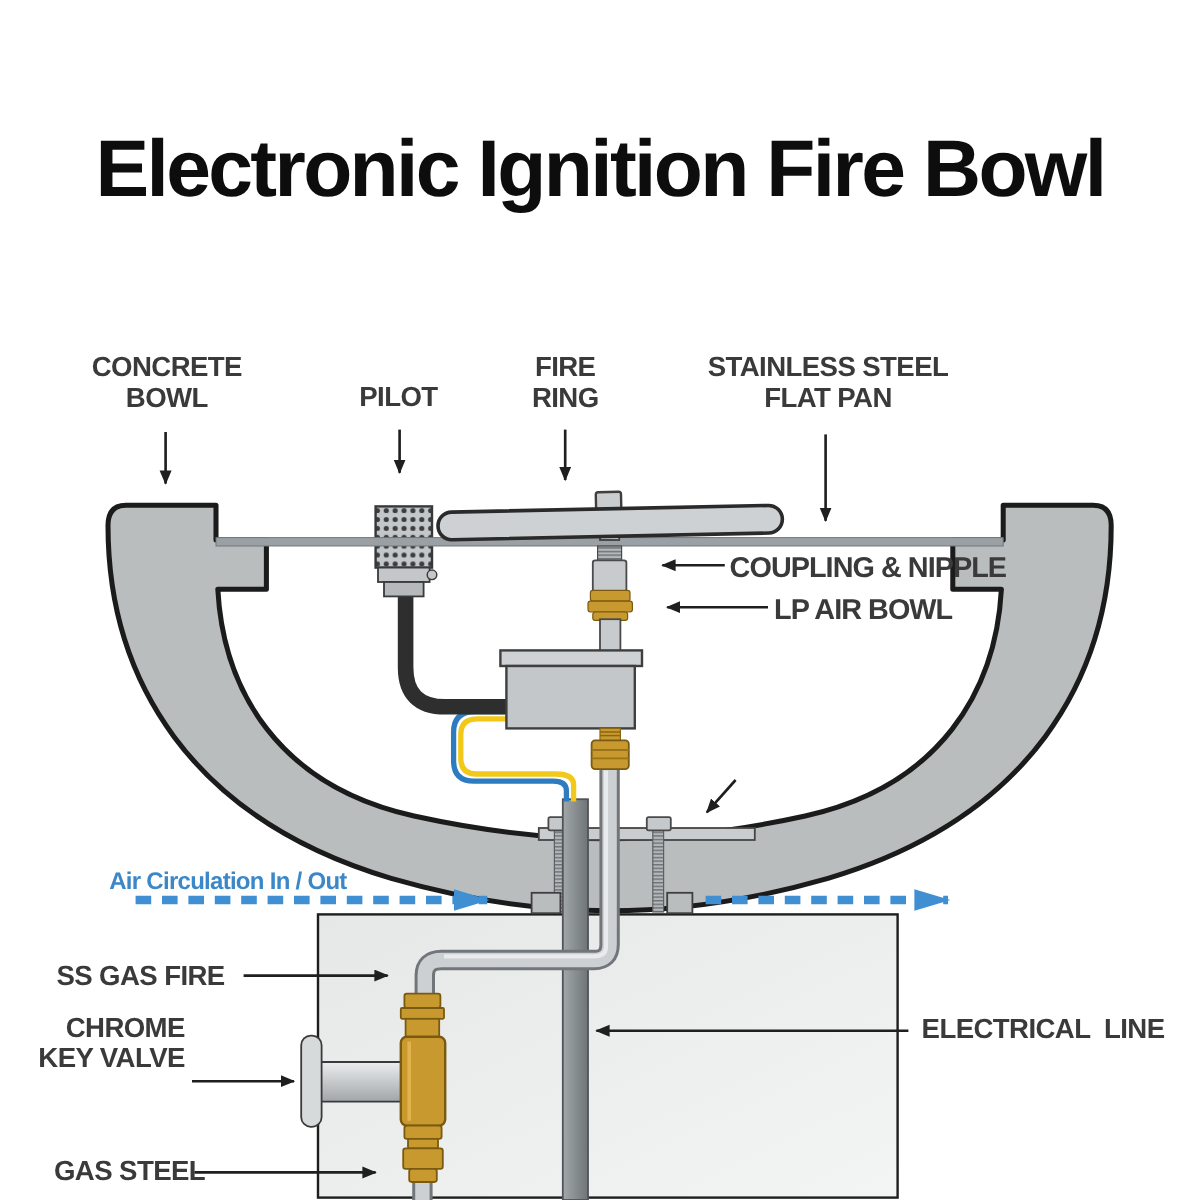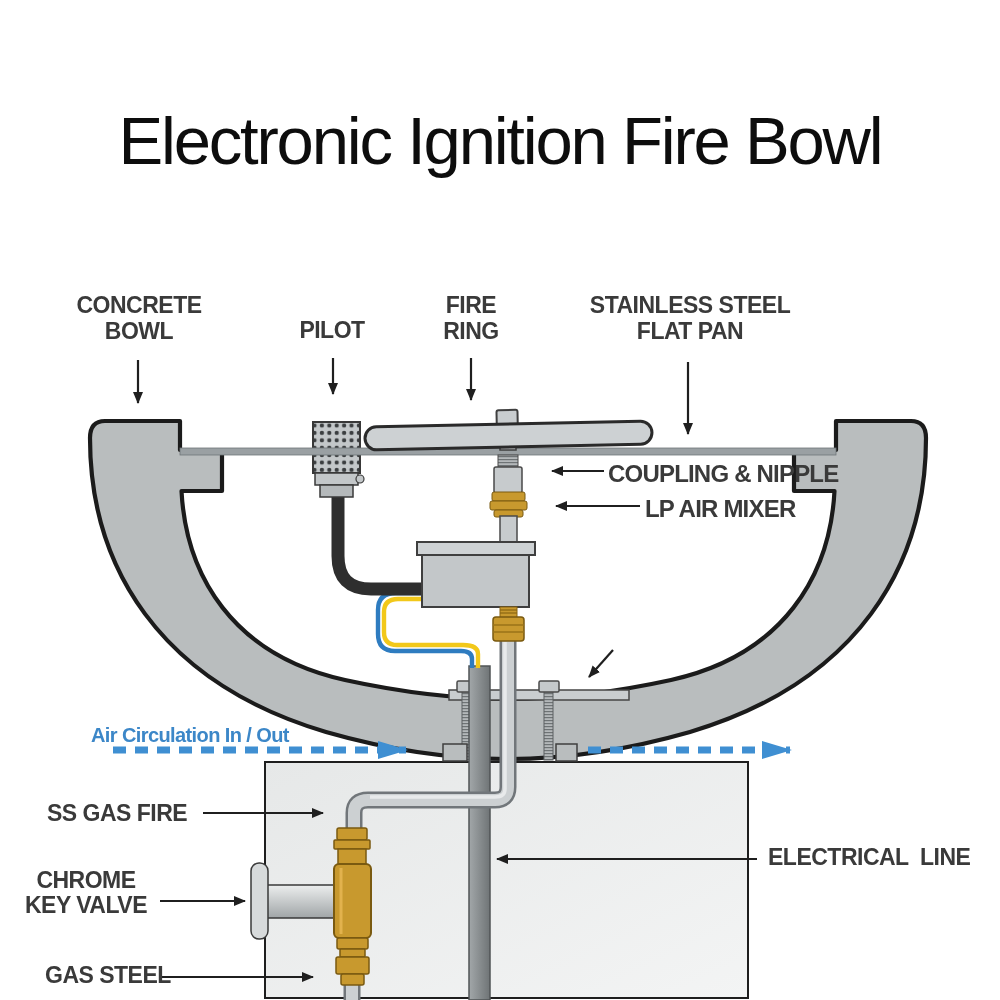--- a/index.html
+++ b/index.html
@@ -5,21 +5,21 @@
   html,body{margin:0;padding:0;background:#ffffff;}
   #stage{position:relative;width:1000px;height:1000px;background:#ffffff;overflow:hidden;
          font-family:"Liberation Sans", sans-serif;}
   #diagram-svg{position:absolute;left:0;top:0;}
   .lbl{position:absolute;font-weight:700;color:#3a3a3a;white-space:pre-line;
        line-height:1.12;letter-spacing:-0.5px;}
   .lbl.center{transform:translateX(-50%);text-align:center;}
   .big{font-size:23px;}
   .mid{font-size:24px;letter-spacing:-0.8px;}
   .title{position:absolute;left:0;top:102px;width:100%;text-align:center;
-         font-size:67px;font-weight:400;letter-spacing:-2.2px;color:#0d0d0d;}
+         font-size:67px;font-weight:700;letter-spacing:-2.2px;color:#0d0d0d;}
   .subtitle{position:absolute;left:0;top:186px;width:100%;text-align:center;
          font-size:30px;font-weight:400;letter-spacing:-0.3px;color:#1c1c1c;}
   .valve-lbl{position:absolute;left:476px;top:559px;transform:translateX(-50%);
          text-align:center;font-size:15.5px;font-weight:700;letter-spacing:-0.5px;
          line-height:1.4;color:#2d2d2d;white-space:pre-line;}
   .blue-lbl{position:absolute;left:91px;top:724px;font-size:20px;font-weight:700;
          letter-spacing:-0.6px;color:#3c87c8;}
   .right-align{text-align:right;transform:none;}
 </style>
 </head>
@@ -184,20 +184,20 @@
   <div class="title">Electronic Ignition Fire Bowl</div>
 
   <div class="lbl big center" style="left:139px;top:293px;">CONCRETE
 BOWL</div>
   <div class="lbl big center" style="left:332px;top:318px;">PILOT</div>
   <div class="lbl big center" style="left:471px;top:293px;">FIRE
 RING</div>
   <div class="lbl big center" style="left:690px;top:293px;">STAINLESS STEEL
 FLAT PAN</div>
   <div class="lbl mid" style="left:608px;top:461px;">COUPLING &amp; NIPPLE</div>
-  <div class="lbl mid" style="left:645px;top:496px;">LP AIR MIXER</div>
+  <div class="lbl mid" style="left:645px;top:496px;">LP AIR BOWL</div>
   <div class="blue-lbl">Air Circulation In / Out</div>
   <div class="lbl big" style="left:47px;top:801px;">SS GAS FIRE</div>
-  <div class="lbl big right-align" style="left:18px;top:868px;width:136px;line-height:1.09;text-align:center;">CHROME
+  <div class="lbl big right-align" style="left:18px;top:844px;width:136px;line-height:1.09;">CHROME
 KEY VALVE</div>
   <div class="lbl big" style="left:45px;top:963px;">GAS STEEL</div>
   <div class="lbl big" style="left:768px;top:845px;white-space:pre;">ELECTRICAL  LINE</div>
 </div>
 
 </body></html>

